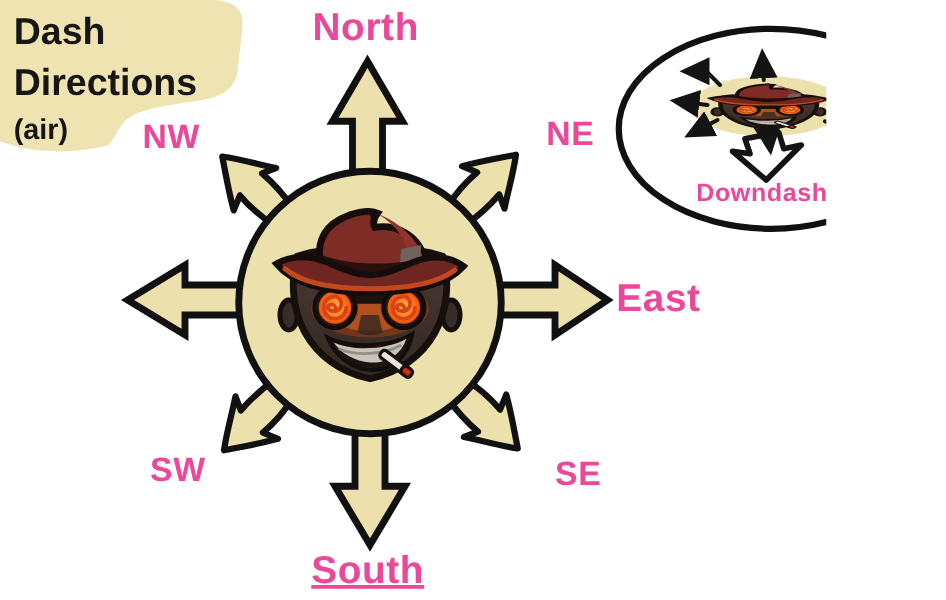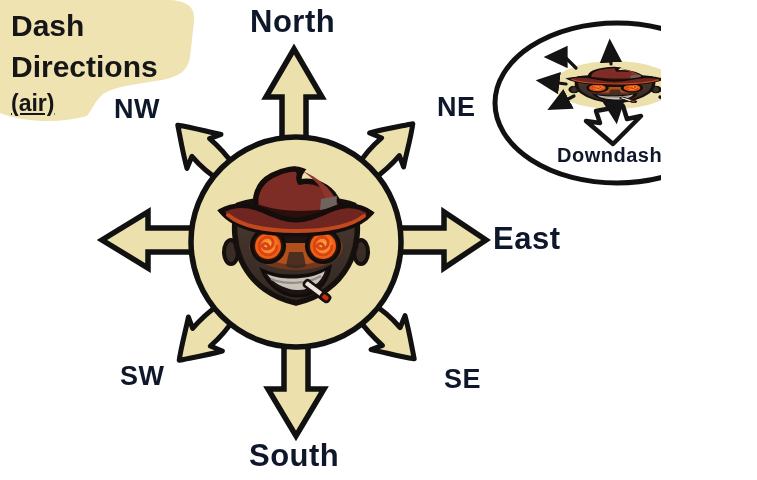--- a/index.html
+++ b/index.html
@@ -1,24 +1,24 @@
 <!DOCTYPE html>
 <html><head>
 <meta charset="utf-8">
 <style>
   html,body{margin:0;padding:0;background:#ffffff;}
   .stage{position:relative;width:661px;height:480px;background:#ffffff;overflow:hidden;
          font-family:"Liberation Sans",sans-serif;}
   .stage svg{position:absolute;left:0;top:0;}
-  .lbl{position:absolute;font-weight:700;color:#0f172a;white-space:nowrap;letter-spacing:0.5px;}
+  .lbl{position:absolute;font-weight:700;color:#ec4899;white-space:nowrap;letter-spacing:0.5px;}
   .lbl-big{font-size:31px;}
   .lbl-mid{font-size:27px;text-align:right;}
   .title-block{position:absolute;left:11px;top:5px;color:#161616;}
   .title-line{font-size:30px;font-weight:700;line-height:41px;}
-  .title-sub{font-size:23px;font-weight:700;line-height:26px;margin-top:3px;text-decoration:underline;}
+  .title-sub{font-size:23px;font-weight:700;line-height:26px;margin-top:3px;}
   .inset-lbl{font-size:20px;}
 </style>
 </head>
 <body>
 
 <div class="stage">
 
   <svg width="757" height="480" viewBox="0 0 757 480">
     <defs>
       <linearGradient id="gHead" x1="0" y1="0" x2="0" y2="1">
@@ -113,16 +113,16 @@
     <div class="title-line">Directions</div>
     <div class="title-sub">(air)</div>
   </div>
 
   <div class="lbl lbl-big" style="left:250px;top:4px;">North</div>
   <div class="lbl lbl-mid" style="left:114px;top:94px;">NW</div>
   <div class="lbl lbl-mid" style="left:437px;top:92px;">NE</div>
   <div class="lbl lbl-big" style="left:493px;top:221px;">East</div>
   <div class="lbl lbl-mid" style="left:120px;top:361px;">SW</div>
   <div class="lbl lbl-mid" style="left:444px;top:364px;">SE</div>
-  <div class="lbl lbl-big" style="left:249px;top:438px;">South</div>
+  <div class="lbl lbl-big" style="left:249px;top:438px;text-decoration:underline;">South</div>
   <div class="lbl inset-lbl" style="left:557px;top:144px;">Downdash</div>
 
 </div>
 
 </body></html>

